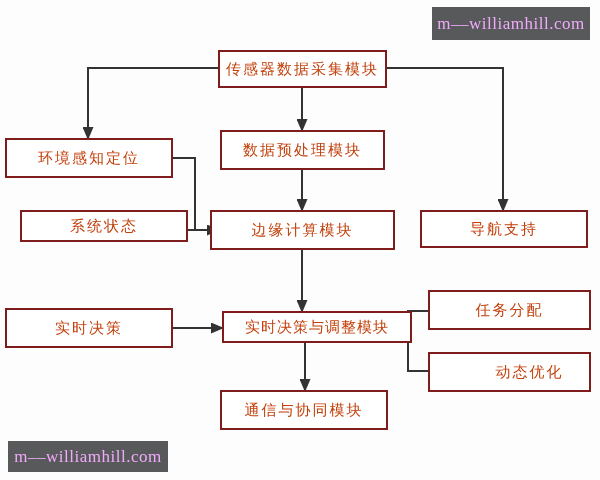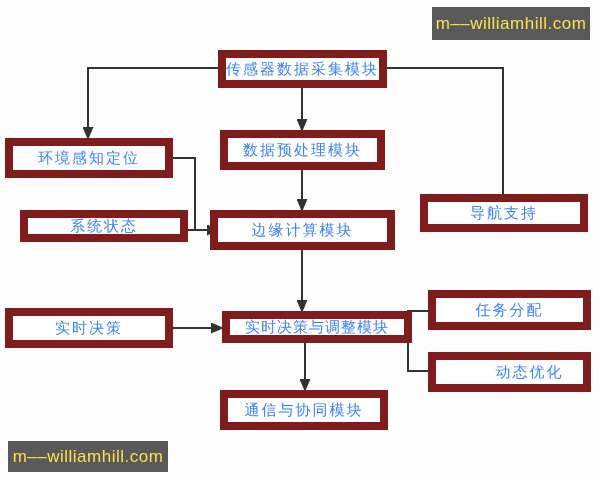--- a/index.html
+++ b/index.html
@@ -9,51 +9,52 @@
     font-family: "Liberation Sans", "DejaVu Sans", sans-serif;
     position: relative;
     overflow: hidden;
   }
   #canvas { position: absolute; left: 0; top: 0; width: 600px; height: 480px; }
   svg.wires { position: absolute; left: 0; top: 0; z-index: 1; }
   .node {
     position: absolute;
     z-index: 2;
     background: #ffffff;
-    border: 8px solid #7f1d1d;
+    border: 2px solid #7f1d1d;
     box-sizing: border-box;
     display: flex;
     align-items: center;
     justify-content: center;
     font-size: 15px;
     letter-spacing: 2px;
-    color: #3b82f6;
+    color: #c2410c;
     white-space: nowrap;
   }
   .watermark {
     position: absolute;
     z-index: 3;
     background: #58595a;
-    color: #fde047;
+    color: #f0abfc;
     display: flex;
     align-items: center;
     justify-content: center;
     font-size: 17px;
     letter-spacing: 0.5px;
+    font-family: Liberation Serif, serif;
   }
   .wm-top    { left: 432px; top: 7px;   width: 158px; height: 33px; }
   .wm-bottom { left: 8px;   top: 441px; width: 160px; height: 31px; }
 
   
   .n-sensor     { left: 218px; top: 50px;  width: 169px; height: 38px; }
   .n-env        { left: 5px;   top: 138px; width: 168px; height: 40px; }
   .n-preprocess { left: 220px; top: 130px; width: 165px; height: 40px; }
   .n-status     { left: 20px;   top: 210px; width: 168px; height: 32px; }
   .n-edge       { left: 210px; top: 210px; width: 185px; height: 40px; }
-  .n-nav        { left: 420px; top: 194px; width: 168px; height: 38px; }
+  .n-nav        { left: 420px; top: 210px; width: 168px; height: 38px; }
   .n-realtime   { left: 5px;   top: 308px; width: 168px; height: 40px; }
   .n-adjust     { left: 222px; top: 311px; width: 190px; height: 32px; letter-spacing: 1px; }
   .n-comm       { left: 220px; top: 390px; width: 168px; height: 40px; }
   .n-task       { left: 428px; top: 290px; width: 163px; height: 40px; }
   .n-dyn        { left: 428px; top: 352px; width: 163px; height: 40px; padding-left: 40px; }
 
   .wire { stroke: #333333; stroke-width: 2; fill: none; }
 </style>
 </head>
 <body>

